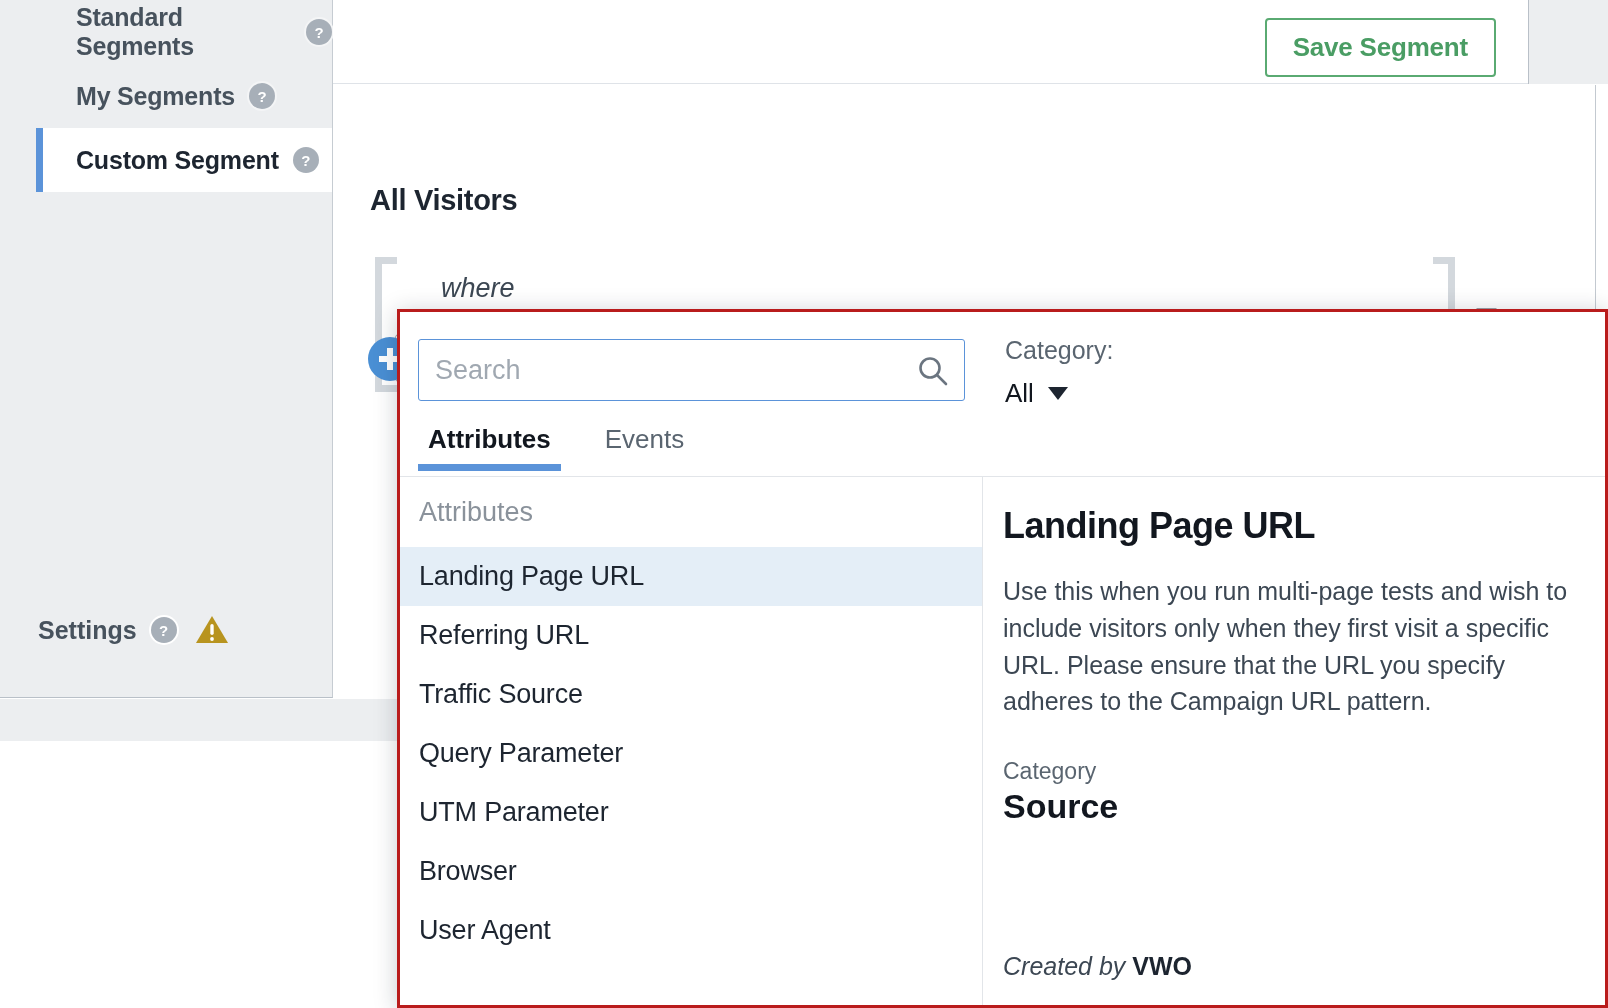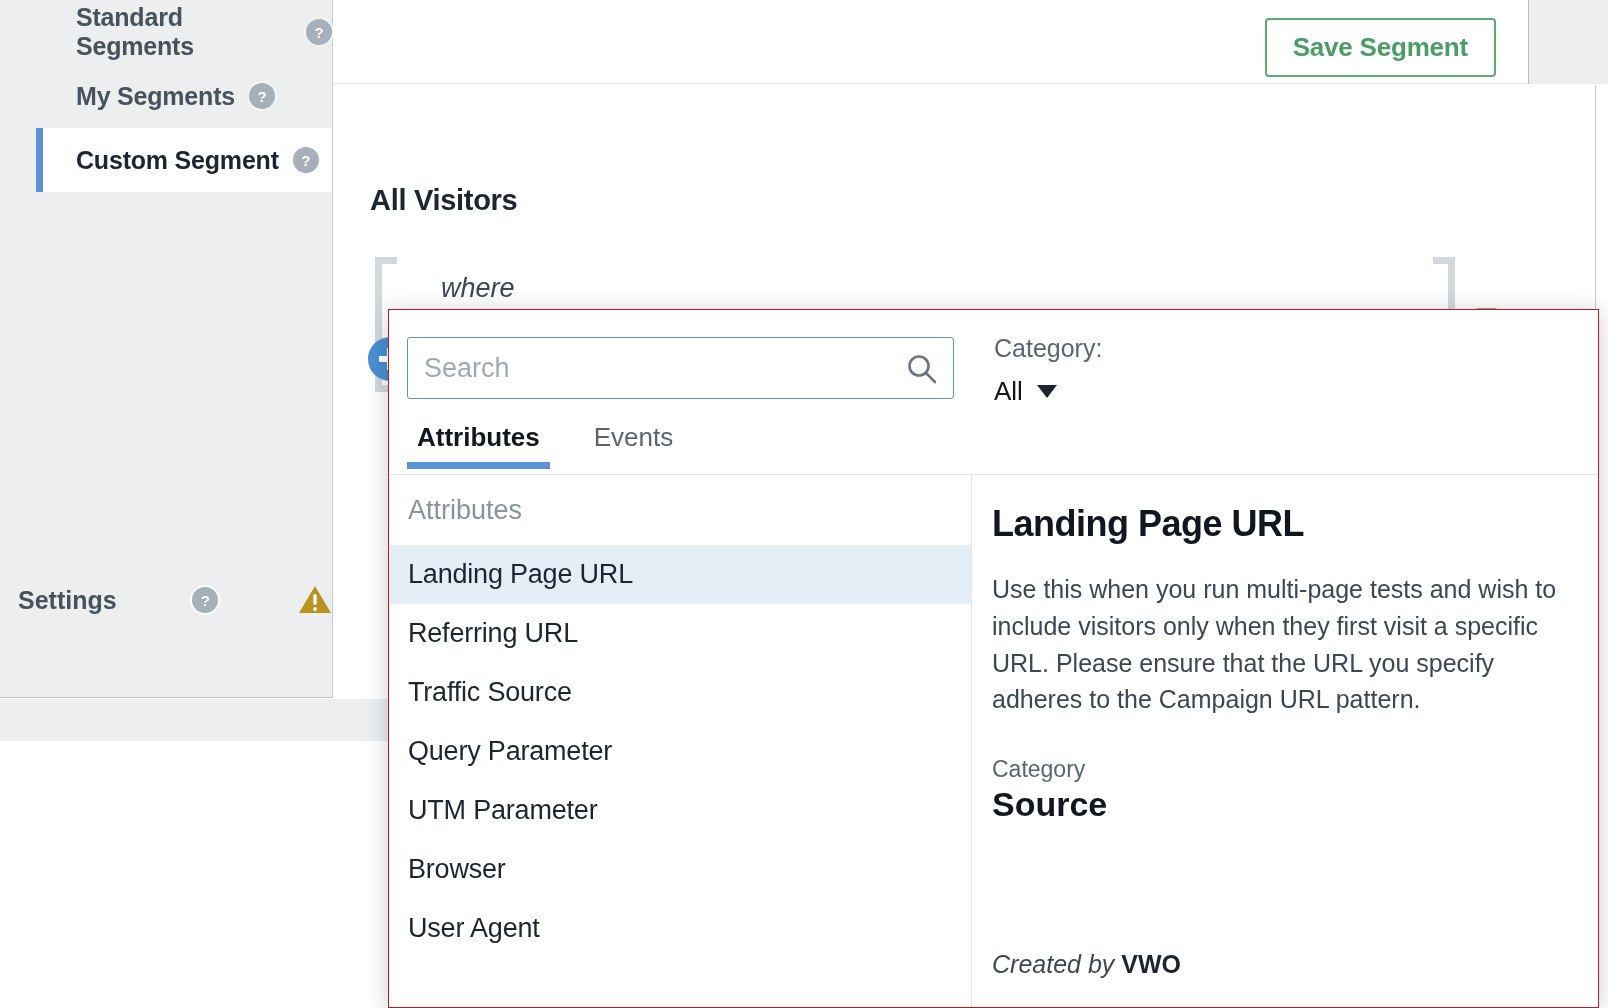--- a/index.html
+++ b/index.html
@@ -46,25 +46,25 @@
     background: #a7afb8;
     color: #ffffff;
     font-size: 15px; font-weight: 700;
     margin-left: 14px;
     box-shadow: 0 0 0 2px #ffffff;
     font-family: "Liberation Sans", sans-serif;
   }
   .side-item:not(.selected) .help-badge { box-shadow: 0 0 0 2px #f4f5f6; }
 
   .settings-row {
-    position: absolute; left: 0; top: 568px;
+    position: absolute; left: 0; top: 598px;
     width: 100%; height: 64px;
     display: flex; align-items: center;
-    padding-left: 18px;
-    font-size: 25px; font-weight: 600; color: #47525d; justify-content: space-between;
+    padding-left: 38px;
+    font-size: 25px; font-weight: 600; color: #47525d;
   }
   .warn-icon { margin-left: 18px; display: inline-flex; }
 
   .gray-band {
     position: absolute; left: 0; top: 699px;
     width: 399px; height: 42px;
     background: #eceef0;
   }
 
   
@@ -158,24 +158,24 @@
   }
   .plus-btn::before { width: 22px; height: 6px; }
   .plus-btn::after  { width: 6px;  height: 22px; }
   .side-rail {
     position: absolute; left: 1262px; top: 0;
     width: 1px; height: 613px; background: #c3c9d0;
   }
 
   
   .popover {
-    position: absolute; left: 388px; top: 309px;
+    position: absolute; left: 397px; top: 309px;
     width: 1211px; height: 699px;
     background: #ffffff;
-    border: 1px solid #b91c1c;
+    border: 3px solid #b91c1c;
     box-shadow: 0 3px 22px rgba(20,30,45,0.22);
     z-index: 20;
     overflow: hidden;
   }
   .pop-top { position: relative; height: 165px; }
   .search-wrap { position: absolute; left: 18px; top: 27px; width: 547px; height: 62px; }
   .search-input {
     width: 100%; height: 100%;
     border: 1px solid #5b93d9; border-radius: 3px;
     font-size: 27px; color: #1d2530;

